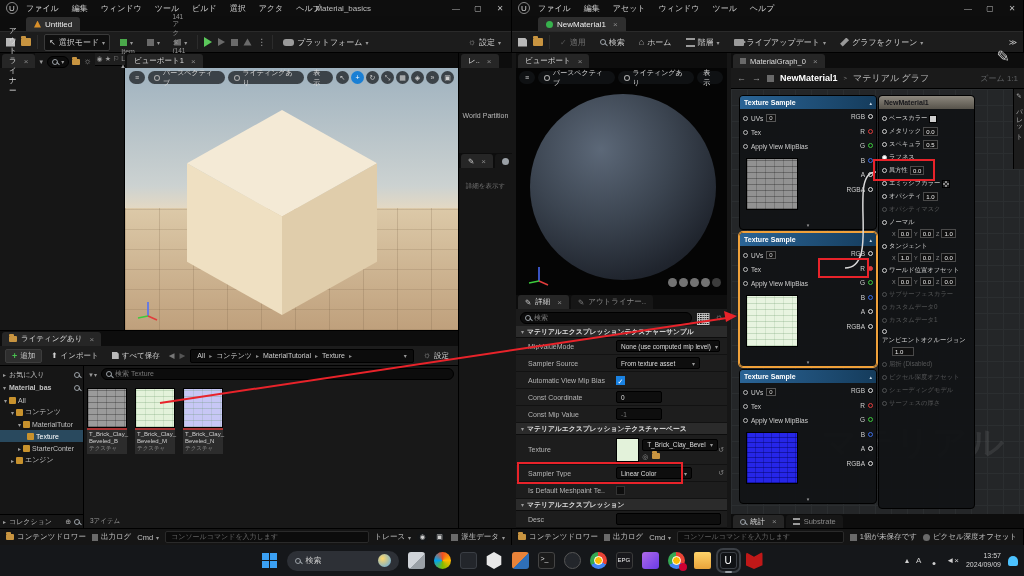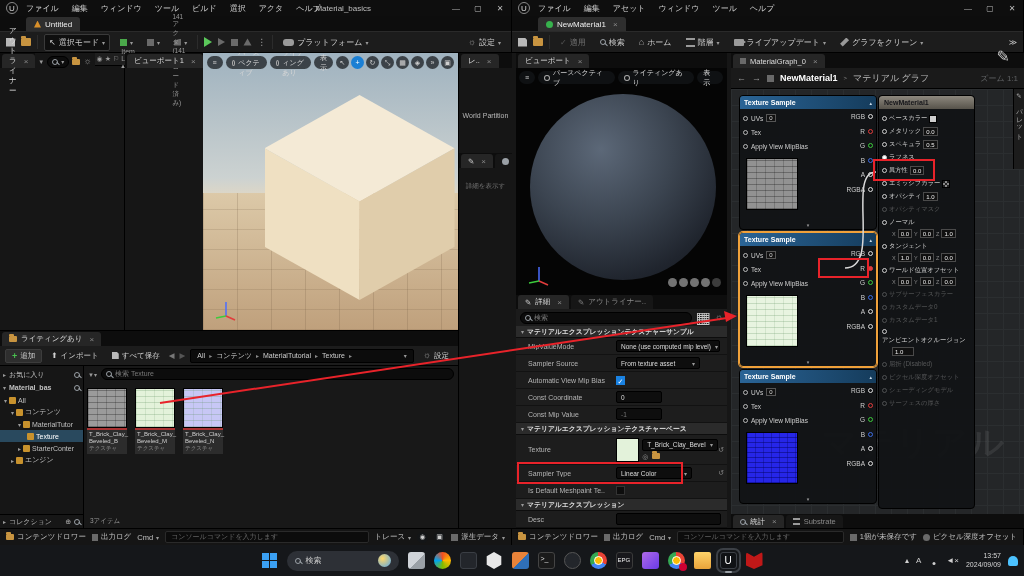--- a/index.html
+++ b/index.html
@@ -67,21 +67,21 @@
   [data-icon="world"]{background:#9aa0a6;border-radius:50%;}
   [data-icon="dirlight"]{background:#e8d44d;border-radius:50%;}
   [data-icon="fog"]{background:#8899aa;border-radius:50%;}
   [data-icon="skyatmo"]{background:#7ab3e0;border-radius:50%;}
   [data-icon="skylight"]{background:#cfd8e2;border-radius:50%;}
   [data-icon="mesh"]{background:#3aa3a0;}
   [data-icon="volume"]{background:#5577cc;}
   [data-icon="landscape"]{background:#6aa84f;}
   [data-icon="player"]{background:#d08030;border-radius:50%;}
   
-  #lvp{left:125px;top:53px;width:333px;height:277px;display:flex;flex-direction:row;}
+  #lvp{left:125px;top:53px;width:333px;height:277px;display:flex;flex-direction:column;}
   .scene{flex:1;position:relative;overflow:hidden;background:linear-gradient(#9fb2bf,#ccd2d1 45%,#e2d8c4 53%);}
   .ground{position:absolute;left:0;right:0;top:140px;bottom:0;background:linear-gradient(#dcc9a8,#bfa07c);
     background-image:repeating-linear-gradient(90deg,rgba(115,92,66,.22) 0 1px,transparent 1px 34px),repeating-linear-gradient(0deg,rgba(115,92,66,.18) 0 1px,transparent 1px 20px),linear-gradient(#dcc9a8,#bfa07c);}
   .cube{position:absolute;left:62px;top:42px;width:190px;height:205px;}
   .cube i{position:absolute;inset:0;}
   .cface-top{background:#f4ead6;clip-path:polygon(50% 0,100% 26%,50% 52%,0 26%);}
   .cface-left{background:#efe0c2;clip-path:polygon(0 26%,50% 52%,50% 100%,0 74%);}
   .cface-right{background:#e0cdab;clip-path:polygon(100% 26%,50% 52%,50% 100%,100% 74%);}
   .vppills{position:absolute;top:3px;left:4px;right:4px;display:flex;align-items:center;gap:3px;}
   .pill{height:13px;background:rgba(20,22,25,.72);border-radius:7px;color:#d6d6d6;font-size:7px;display:flex;align-items:center;gap:3px;padding:0 6px;}

